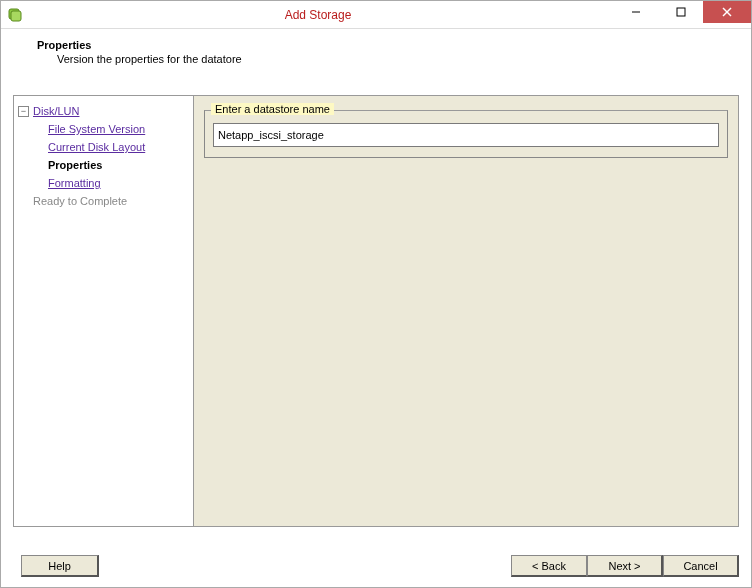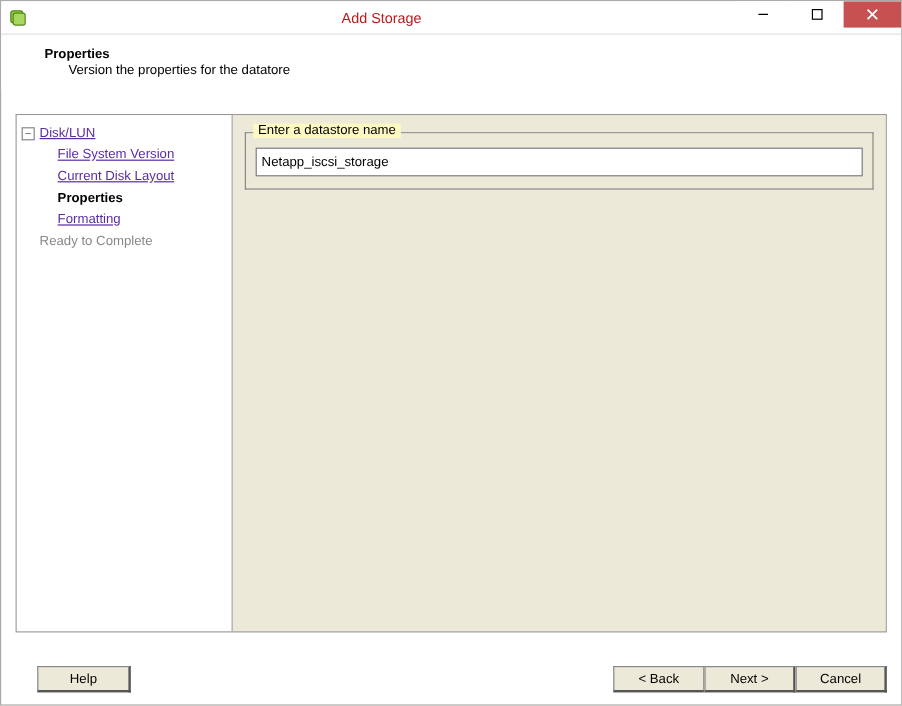--- a/index.html
+++ b/index.html
@@ -184,21 +184,21 @@
       background: #ece9d8;
       border: 1px solid #888;
       border-right: 2px solid #555;
       border-bottom: 2px solid #555;
       font-size: 11px;
       cursor: pointer;
       margin-left: 8px;
       padding: 0 10px;
     }
     .btn:first-child { margin-left: 0; }
-    .btn.help { margin-left: 18px; min-width: 78px; }
+    .btn.help { margin-left: 8px; min-width: 78px; }
     .btn-group { display: flex; gap: 0; }
     .btn-group .btn { margin-left: 0; }
     .btn-group .btn.back { border-right: 1px solid #888; }
     .btn.cancel { margin-left: 0; }
 
     .window-root { position: relative; width: 100%; height: 100%; }
   </style>
 </head>
 <body>
 

